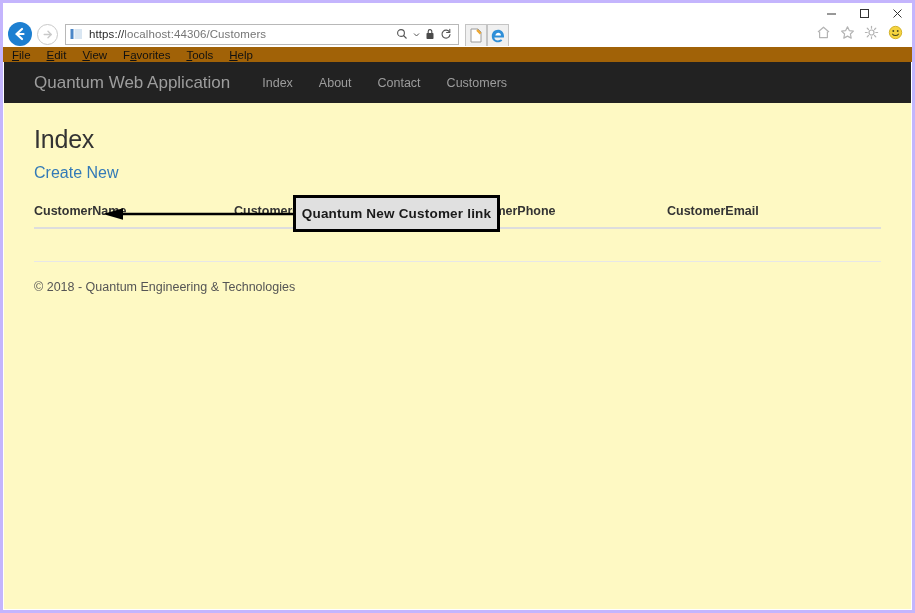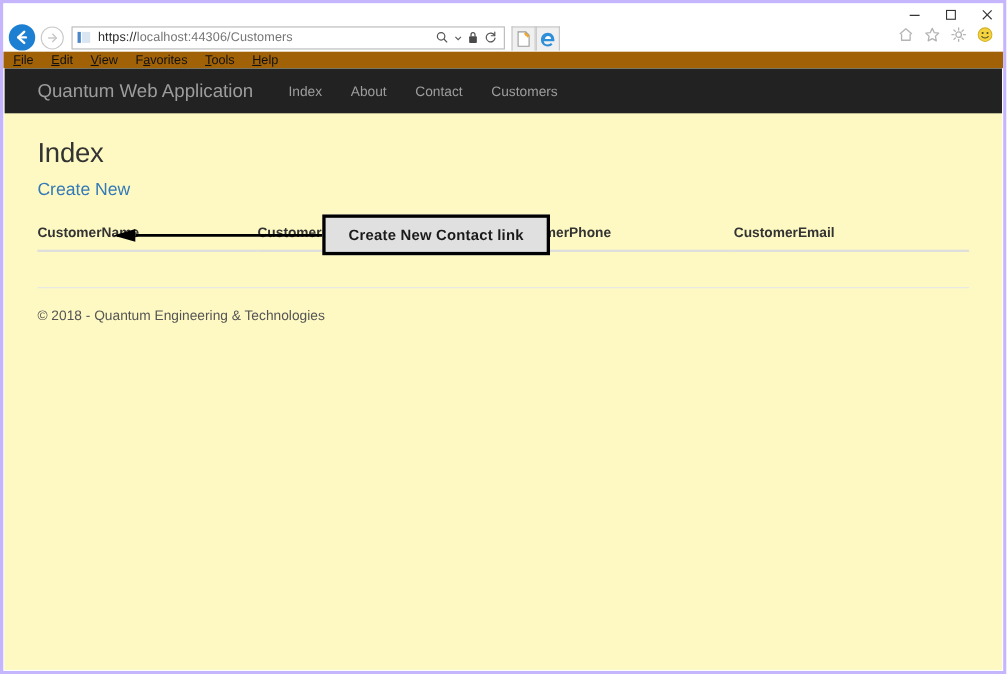--- a/index.html
+++ b/index.html
@@ -459,17 +459,17 @@
         <p>© 2018 - Quantum Engineering &amp; Technologies</p>
       </div>
     </div>
 
     <svg class="anno-arrow" viewBox="0 0 200 18">
       <line x1="196" y1="9" x2="24" y2="9" stroke="#000000" stroke-width="2.6"></line>
       <path d="M4 9 L24 3.2 L24 14.8 Z" fill="#000000"></path>
     </svg>
 
     <div class="annotation">
-      <span>Create New Contact link</span>
+      <span>Quantum New Customer link</span>
     </div>
 
   </div>
 </div>
 
 </body></html>

